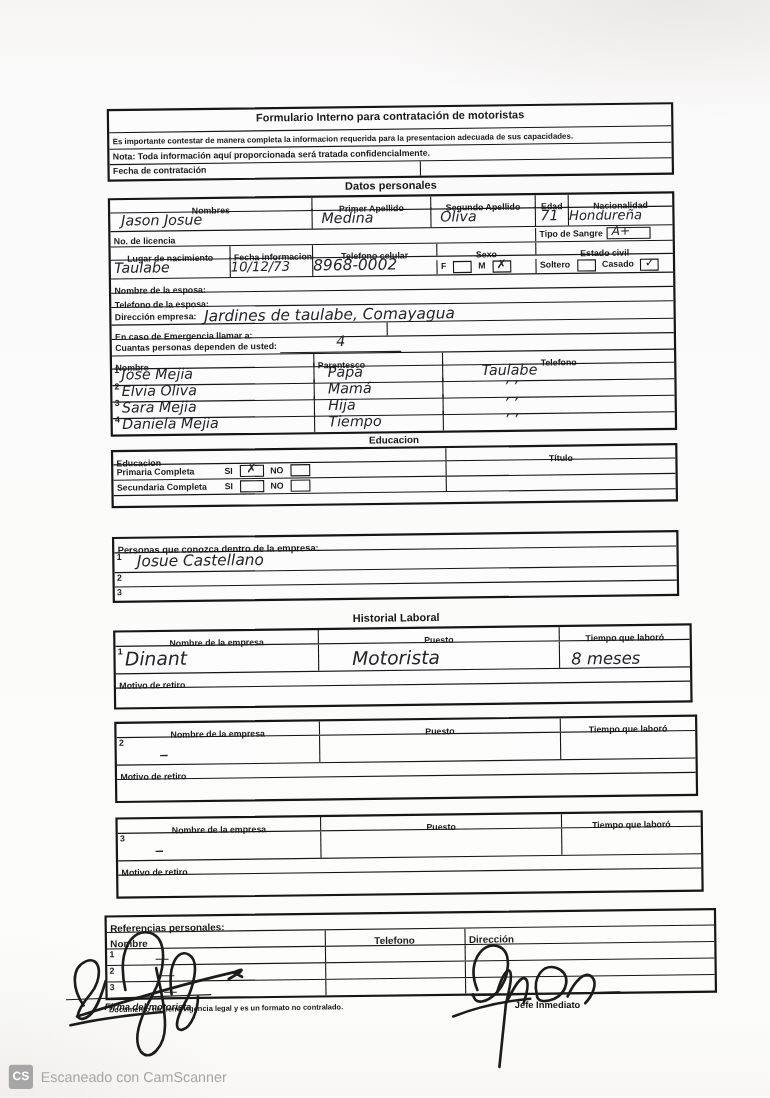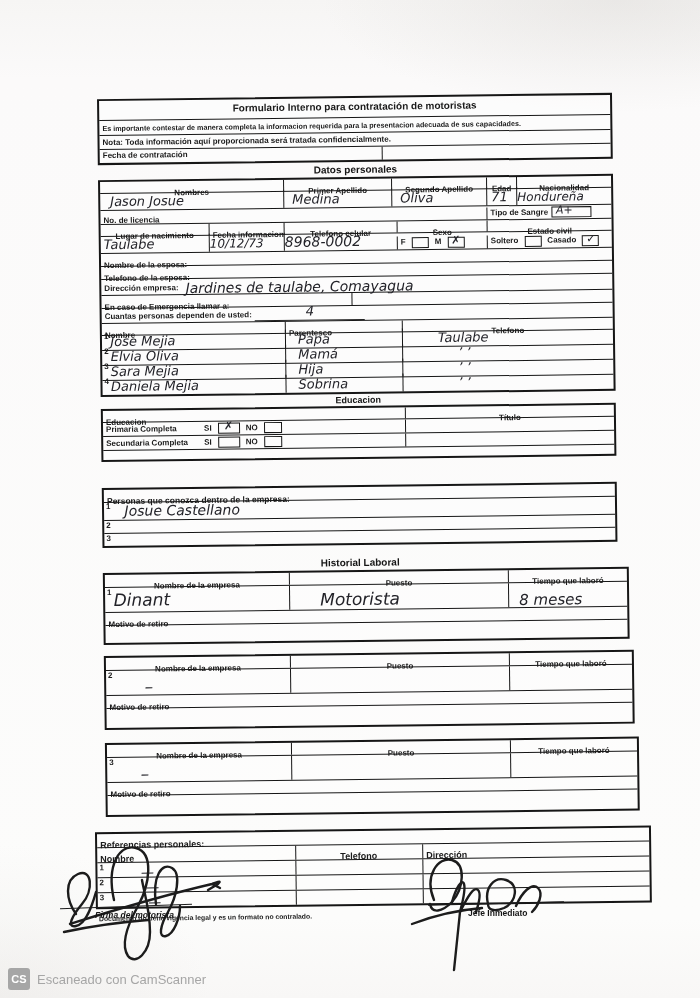--- a/index.html
+++ b/index.html
@@ -159,21 +159,21 @@
       <div class="c" style="width:117px;"><span class="hw" style="padding-left:12px;">Mamá</span></div>
       <div class="c" style="flex:1;"><span class="hw" style="padding-left:55px;">’ ’</span></div>
     </div>
     <div class="r" style="height:14px;align-items:flex-end;">
       <div class="c" style="width:183px;"><span class="num">3</span><span class="hw">Sara Mejia</span></div>
       <div class="c" style="width:117px;"><span class="hw" style="padding-left:12px;">Hija</span></div>
       <div class="c" style="flex:1;"><span class="hw" style="padding-left:55px;">’ ’</span></div>
     </div>
     <div class="r" style="height:14px;align-items:flex-end;">
       <div class="c" style="width:183px;"><span class="num">4</span><span class="hw">Daniela Mejia</span></div>
-      <div class="c" style="width:117px;"><span class="hw" style="padding-left:12px;">Sobrina</span></div>
+      <div class="c" style="width:117px;"><span class="hw" style="padding-left:12px;">Tiempo</span></div>
       <div class="c" style="flex:1;"><span class="hw" style="padding-left:55px;">’ ’</span></div>
     </div>
   </div>
 
   <div class="heading" style="font-size:9px;padding:1px 0;">Educacion</div>
 
   <div class="tbl">
     <div class="r" style="height:11px;">
       <div class="c" style="width:302px;"><span class="lbl">Educacion</span></div>
       <div class="c ctr" style="flex:1;"><span class="lbl">Título</span></div>

